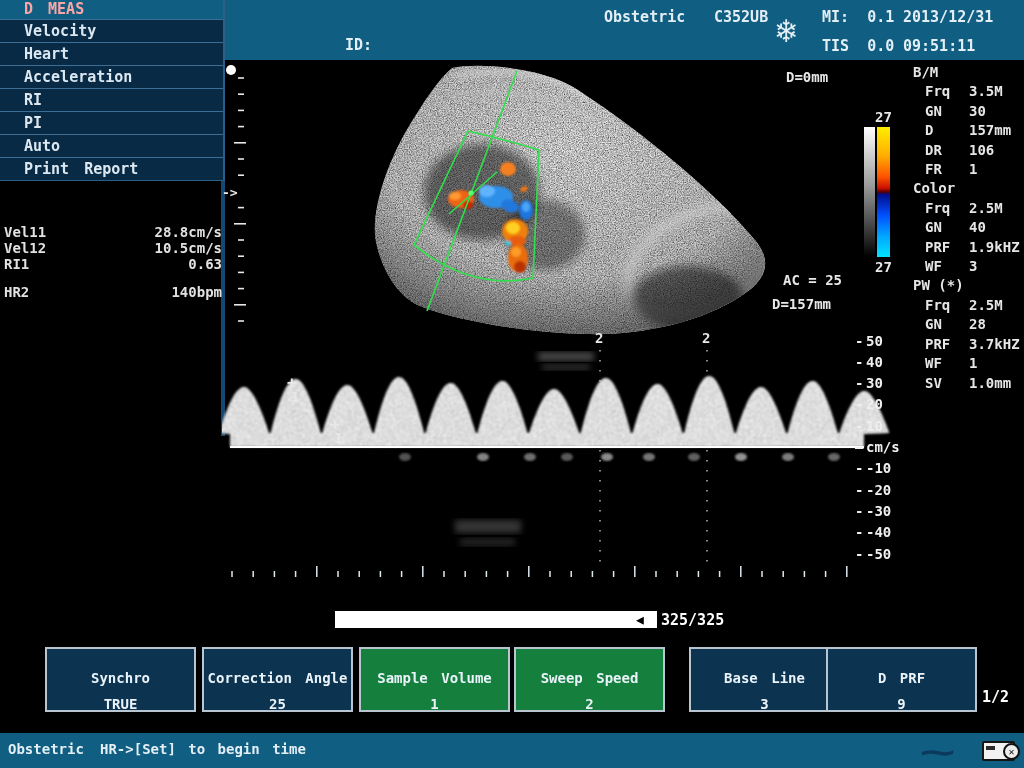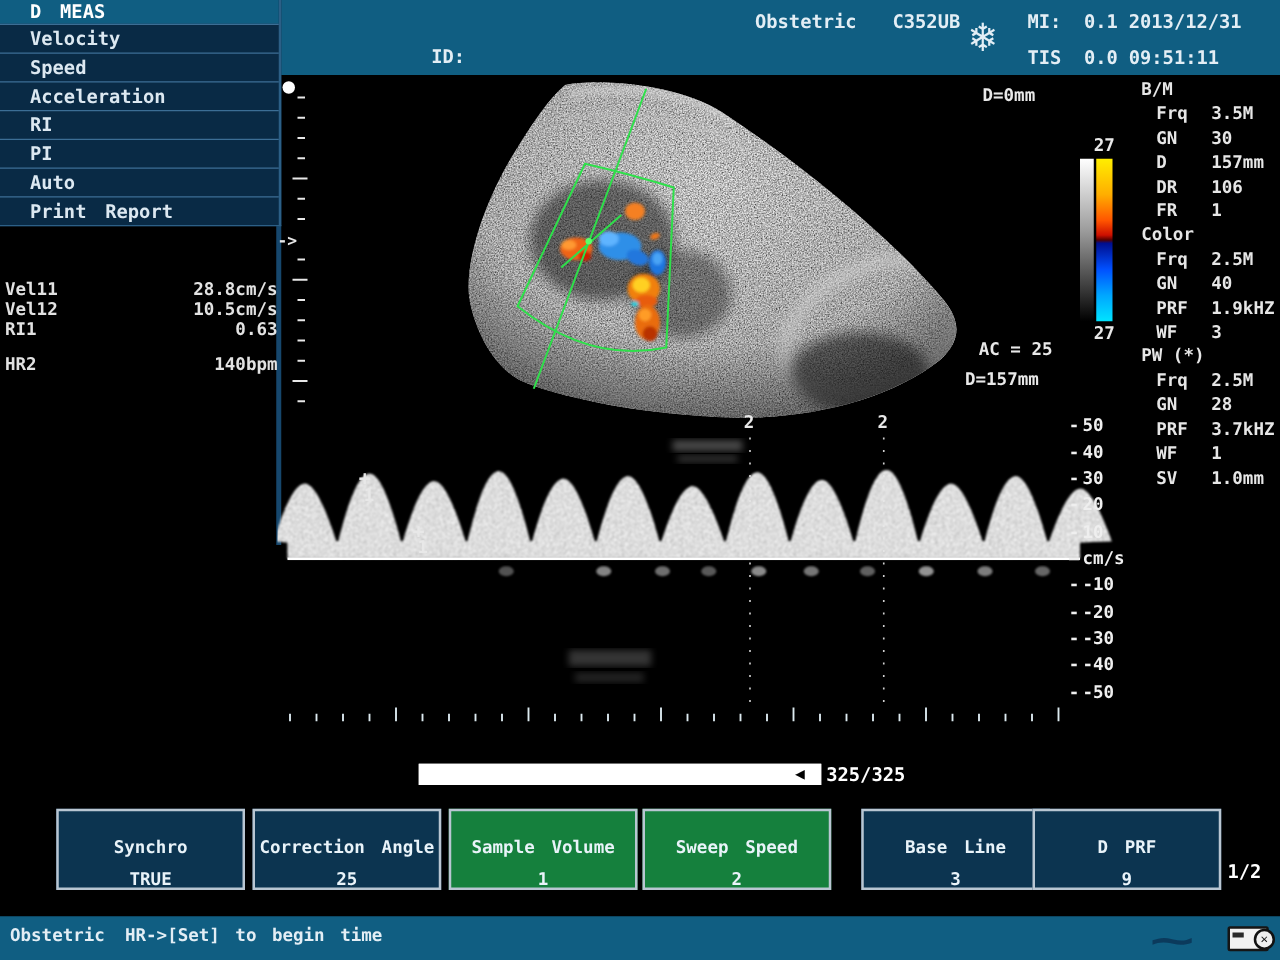--- a/index.html
+++ b/index.html
@@ -5,21 +5,21 @@
   html,body{margin:0;padding:0;background:#000;}
   .screen{position:relative;width:1024px;height:768px;background:#000;overflow:hidden;
           font-family:"DejaVu Sans Mono","Liberation Mono",monospace;font-weight:bold;}
   .abs{position:absolute;}
   .txt{color:#e8e8e8;font-size:14px;white-space:pre;}
   
   .topbar{left:0;top:0;width:1024px;height:60px;background:#105e82;}
   .topbar .t{position:absolute;color:#e3eef5;font-size:15px;white-space:pre;}
   
   .menu{left:0;top:0;width:223px;background:#092a45;border-right:2px solid #2c5f86;border-bottom:1px solid #2c5f86;z-index:5;}
-  .menu-title{height:19px;background:#105e82;color:#ffffff;font-size:15px;line-height:19px;padding-left:24px;word-spacing:6px;}
+  .menu-title{height:19px;background:#105e82;color:#fca5a5;font-size:15px;line-height:19px;padding-left:24px;word-spacing:6px;}
   .menu-item{height:22px;border-top:1px solid #3c6e95;color:#dce8f1;font-size:15px;line-height:22px;padding-left:24px;word-spacing:6px;cursor:default;}
   
   .meas-row{position:absolute;left:4px;width:218px;display:flex;justify-content:space-between;color:#e2e2e2;font-size:14px;}
   
   .params{left:905px;top:63px;width:119px;color:#e6e6e6;font-size:14px;line-height:19.4px;}
   .p-title{padding-left:8px;white-space:pre;}
   .p-row{padding-left:20px;display:flex;}
   .p-row .pl{width:44px;}
   
   .scale-row{position:absolute;left:855px;display:flex;color:#efefef;font-size:14px;line-height:15px;}
@@ -56,21 +56,21 @@
     <span class="t" style="left:903px;top:8px">2013/12/31</span>
     <span class="t" style="left:903px;top:37px">09:51:11</span>
   </div>
 
   <div class="abs" style="left:221px;top:0;width:4px;height:436px;background:#16476d"></div>
 
   <div class="abs menu">
     <div class="menu-title">D MEAS</div>
     <div id="menu-items">
         <div class="menu-item">Velocity</div>
-        <div class="menu-item">Speed</div>
+        <div class="menu-item">Heart</div>
         <div class="menu-item">Acceleration</div>
         <div class="menu-item">RI</div>
         <div class="menu-item">PI</div>
         <div class="menu-item">Auto</div>
         <div class="menu-item">Print Report</div>
       </div>
   </div>
 
   <div id="meas-list">
       <div class="meas-row" style="top: 224px;">

